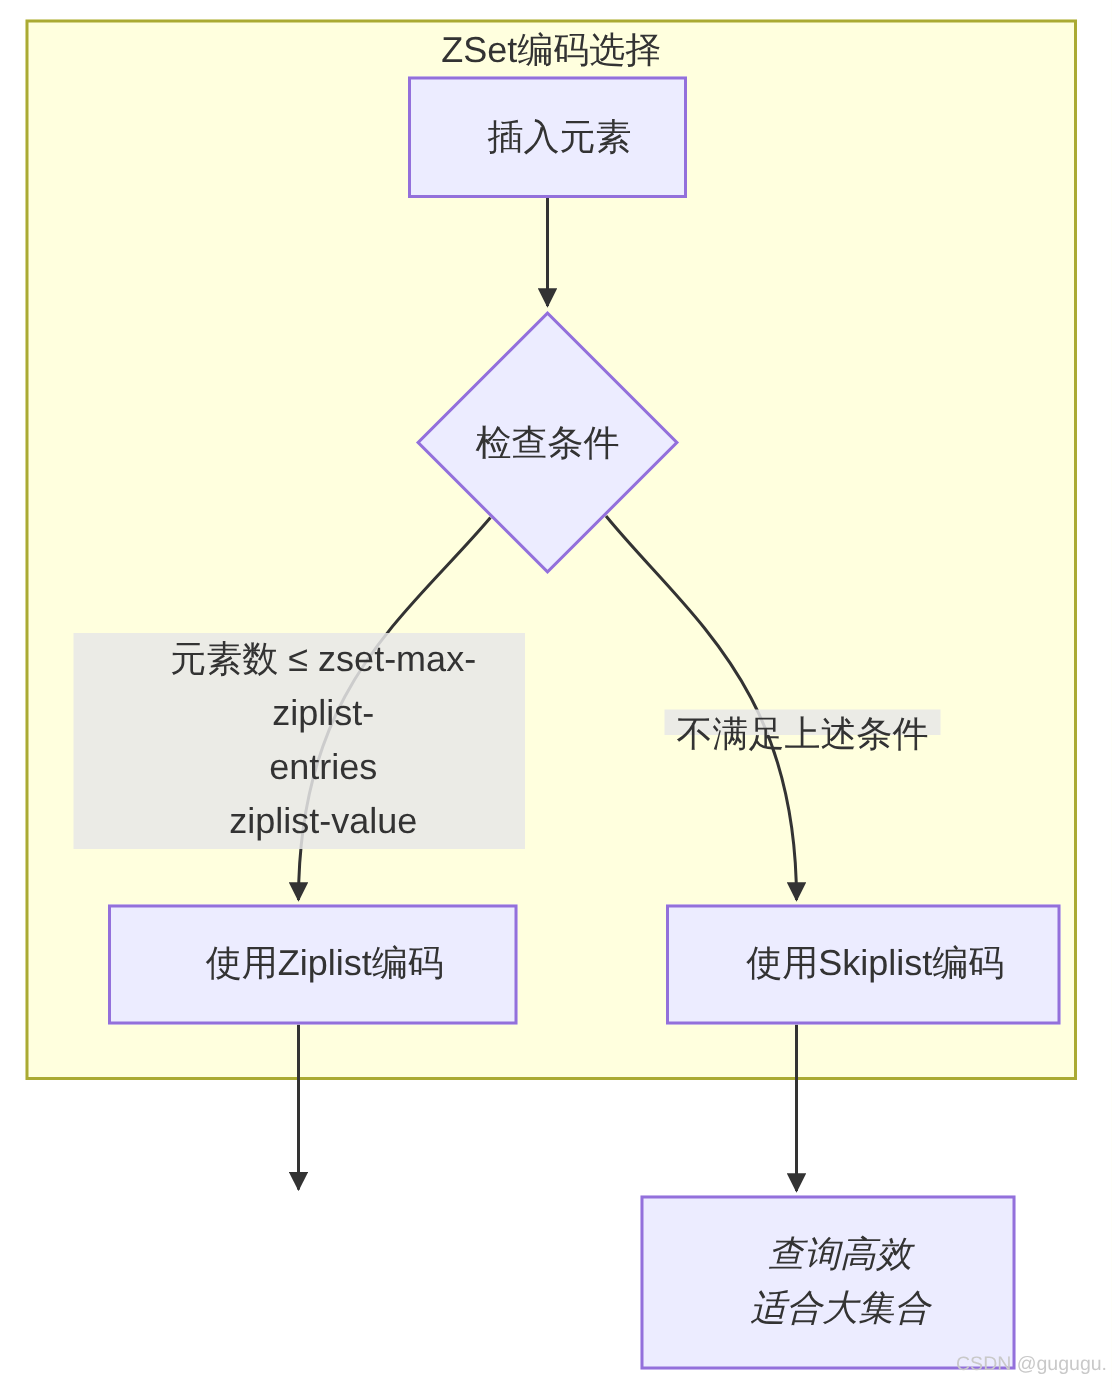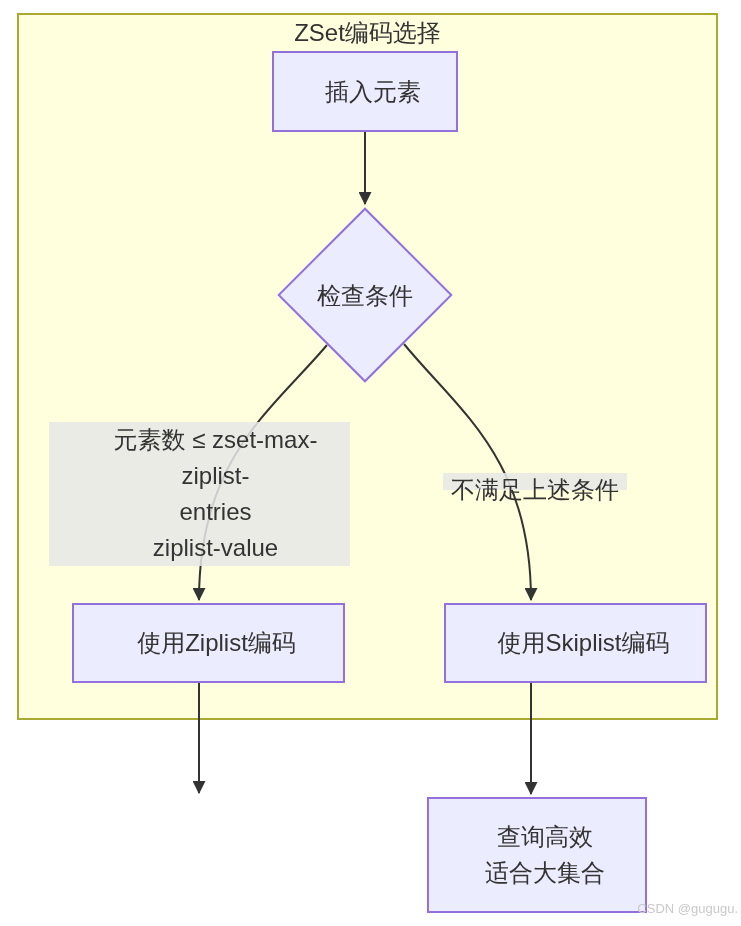--- a/index.html
+++ b/index.html
@@ -68,21 +68,21 @@
     font-size: 24px;
     line-height: 36px;
     color: var(--text_color);
     z-index: 3;
     padding-left: 16px;
   }
   .node-insert   { left: 272px; top: 51px;  width: 186px; height: 81px; }
   .node-ziplist  { left: 72px;  top: 603px; width: 273px; height: 80px; }
   .node-skiplist { left: 400px; top: 603px; width: 263px; height: 80px; margin-left: 44px; }
   .node-memory   { left: 93px;  top: 796px; width: 211px; height: 117px; }
-  .node-query    { left: 427px; top: 797px; width: 220px; height: 116px; }
+  .node-query    { left: 427px; top: 797px; width: 250px; height: 116px; font-style: italic; }
   .diamond-shape {
     position: absolute;
     left: 303px; top: 233px;
     width: 124px; height: 124px;
     background: var(--node_fill);
     border: 2px solid var(--node_border);
     transform: rotate(45deg);
     z-index: 3;
   }
   .diamond-label {

